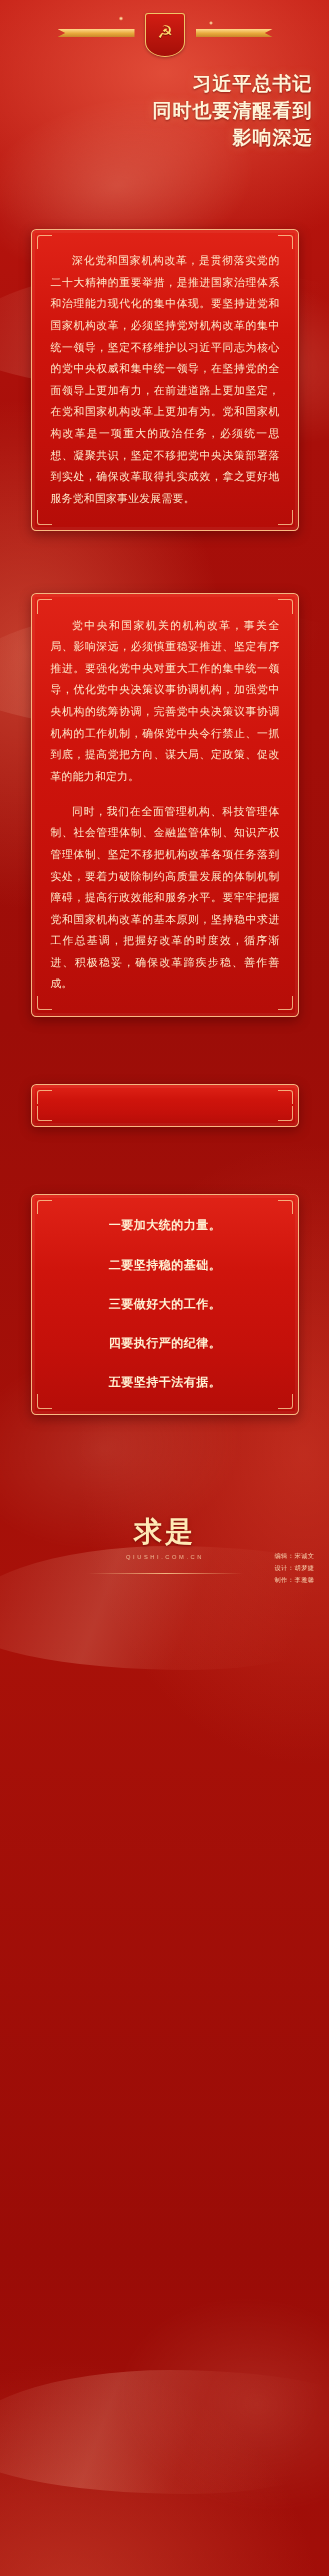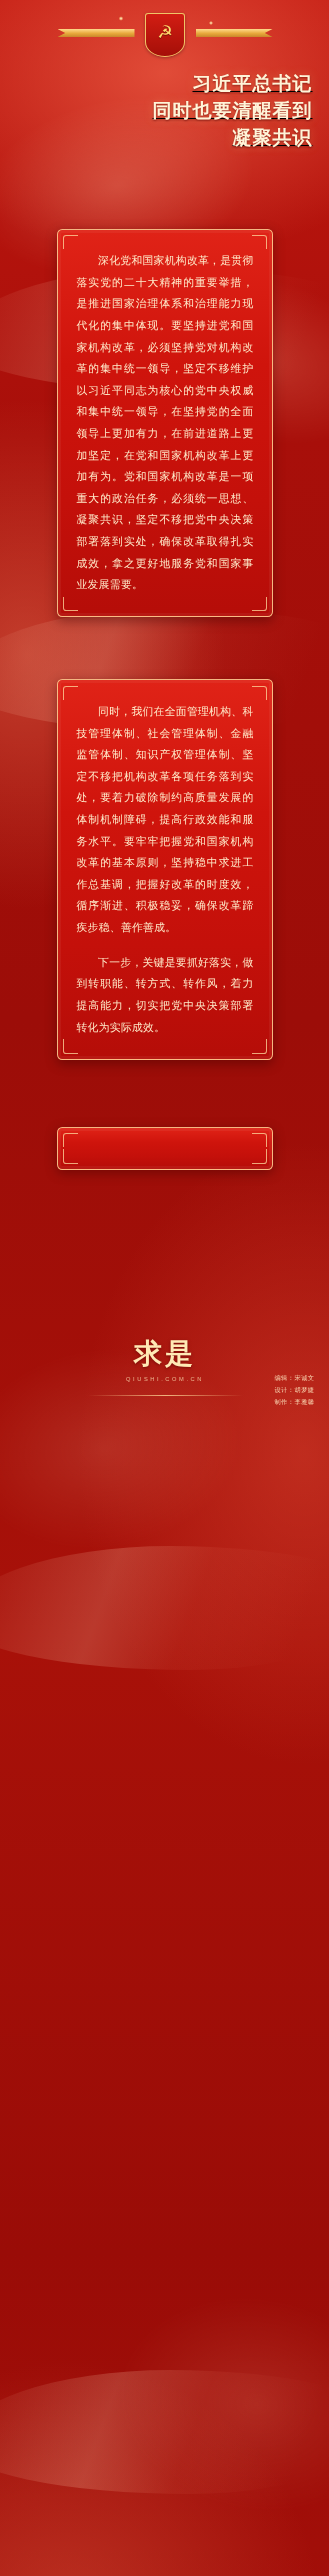--- a/index.html
+++ b/index.html
@@ -106,37 +106,36 @@
   .sparkle {
     position: absolute;
     width: 4.1px; height: 4.1px;
     background: radial-gradient(circle, #fff6d0 0%, rgba(255,220,140,.6) 40%, rgba(255,200,100,0) 70%);
   }
 
   .title-block {
     margin-top: 13.4px;
     padding: 0 17.5px 0 24px;
     text-align: right;
-    text-decoration: underline;
   }
   .title-line {
     font-family: "Liberation Serif", serif;
     font-weight: bold;
     font-size: 19px;
     line-height: 1.42;
     letter-spacing: 1px;
     color: #fff4d8;
     text-shadow: 0 1px 2.1px rgba(90,0,0,.55), 0 0 9.3px rgba(255,190,120,.35);
   }
 
   
   .card {
     position: relative;
     margin: 0 auto 0;
-    width: 216px;
+    width: 268px;
     background: linear-gradient(180deg, #e02317 0%, #cf140c 35%, #c4100a 70%, #b50d08 100%);
     border: 1px solid rgba(255,214,150,.85);
     border-radius: 5.2px;
     box-shadow: 0 3.1px 11.3px rgba(60,0,0,.45), inset 0 0 0 3.1px rgba(255,255,255,.05);
     padding: 20.6px 18.5px 20.6px;
     box-sizing: border-box;
   }
   .card::before, .card::after {
     content: "";
     position: absolute;
@@ -245,50 +244,59 @@
       <div class="ribbon-r"></div>
       <div class="shield"></div>
       <div class="mark">☭</div>
       <div class="sparkle" style="left:-15.5px; top:3.1px"></div>
       <div class="sparkle" style="right:-17.5px; top:7.2px"></div>
     </div>
 
     <div class="title-block">
       <div class="title-line">习近平总书记</div>
       <div class="title-line">同时也要清醒看到</div>
-      <div class="title-line">凝聚共识</div>
+      <div class="title-line">影响深远</div>
     </div>
   </div>
 
   <div class="spacer-1"></div>
 
   <div class="card">
     <span class="card-corner tr"></span>
     <span class="card-corner bl"></span>
     <p>深化党和国家机构改革，是贯彻落实党的二十大精神的重要举措，是推进国家治理体系和治理能力现代化的集中体现。要坚持进党和国家机构改革，必须坚持党对机构改革的集中统一领导，坚定不移维护以习近平同志为核心的党中央权威和集中统一领导，在坚持党的全面领导上更加有力，在前进道路上更加坚定，在党和国家机构改革上更加有为。党和国家机构改革是一项重大的政治任务，必须统一思想、凝聚共识，坚定不移把党中央决策部署落到实处，确保改革取得扎实成效，拿之更好地服务党和国家事业发展需要。</p>
   </div>
 
   <div class="spacer-2"></div>
 
   <div class="card">
     <span class="card-corner tr"></span>
     <span class="card-corner bl"></span>
+    <p>党中央和国家机关的机构改革，事关全局、影响深远，必须慎重稳妥推进、坚定有序推进。要强化党中央对重大工作的集中统一领导，优化党中央决策议事协调机构，加强党中央机构的统筹协调，完善党中央决策议事协调机构的工作机制，确保党中央令行禁止、一抓到底，提高党把方向、谋大局、定政策、促改革的能力和定力。</p>
     <p>同时，我们在全面管理机构、科技管理体制、社会管理体制、金融监管体制、知识产权管理体制、坚定不移把机构改革各项任务落到实处，要着力破除制约高质量发展的体制机制障碍，提高行政效能和服务水平。要牢牢把握党和国家机构改革的基本原则，坚持稳中求进工作总基调，把握好改革的时度效，循序渐进、积极稳妥，确保改革蹄疾步稳、善作善成。</p>
-    <p>下一步，关键是要抓好落实，做到转职能、转方式、转作风，着力提高能力，切实把党中央决策部署转化为实际成效。</p>
   </div>
 
   <div class="spacer-3"></div>
 
   <div class="card">
     <span class="card-corner tr"></span>
     <span class="card-corner bl"></span>
   </div>
 
   <div class="spacer-4"></div>
 
+  <div class="card list-card">
+    <span class="card-corner tr"></span>
+    <span class="card-corner bl"></span>
+    <div class="item">一要加大统的力量。</div>
+    <div class="item">二要坚持稳的基础。</div>
+    <div class="item">三要做好大的工作。</div>
+    <div class="item">四要执行严的纪律。</div>
+    <div class="item">五要坚持干法有据。</div>
+  </div>
 
   <div class="footer">
     <div class="footer-logo">求是</div>
     <div class="footer-pinyin">QIUSHI.COM.CN</div>
     <div class="footer-rule"></div>
     <div class="credits">
       <div>编辑：宋诚文</div>
       <div>设计：胡梦婕</div>
       <div>制作：李雅馨</div>
     </div>

